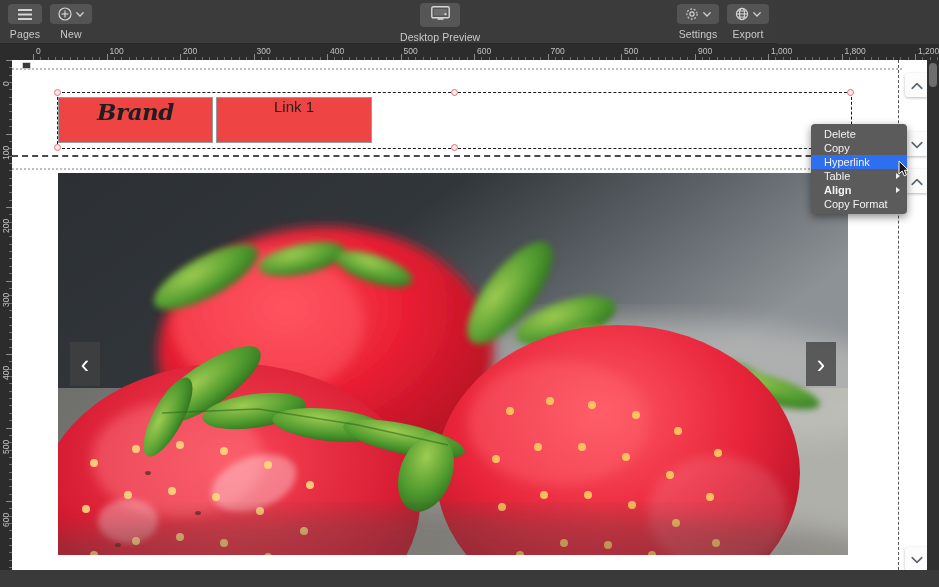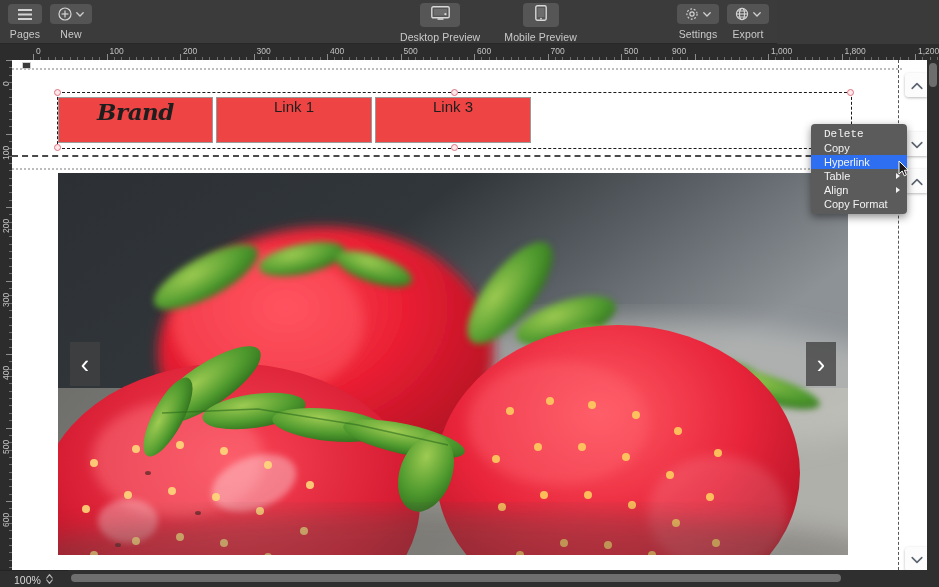--- a/index.html
+++ b/index.html
@@ -241,45 +241,33 @@
           <span>
             <svg width="8" height="5" viewBox="0 0 8 5">
                 <path d="M0.8 0.8 L4 4 L7.2 0.8" fill="none" stroke="#cfcfcf" stroke-width="1.3" stroke-linecap="round"></path>
               </svg>
           </span>
         </div>
         <span class="tb-label">New</span>
       </div>
     </div>
 
-    <div class="tb-group" style="left:400px; top:3px; gap:24px;">
+    <div class="tb-group" style="left:400px; top:3px; gap:12px;">
       <div class="tb-item">
         <div class="prev-btn">
           <span>
             <svg width="19" height="15" viewBox="0 0 19 15">
               <rect x="0.8" y="0.8" width="17.4" height="11" rx="1.4" fill="none" stroke="#d8d8d8" stroke-width="1.4"></rect>
               <rect x="3" y="3" width="13" height="6.6" fill="#6d6d6d"></rect>
               <circle cx="14.4" cy="8.2" r="1.1" fill="#d8d8d8"></circle>
               <rect x="6.5" y="12.3" width="6" height="1.5" fill="#d8d8d8"></rect>
             </svg>
           </span>
         </div>
         <span class="tb-label">Desktop Preview</span>
-      </div>
-      <div class="tb-item">
-        <div class="prev-btn" style="width:36px;">
-          <span>
-            <svg width="12" height="16" viewBox="0 0 12 16">
-              <rect x="0.8" y="0.8" width="10.4" height="14.4" rx="1.6" fill="none" stroke="#d8d8d8" stroke-width="1.4"></rect>
-              <rect x="2.6" y="3" width="6.8" height="9" fill="#6d6d6d"></rect>
-              <circle cx="6" cy="13.6" r="0.9" fill="#d8d8d8"></circle>
-            </svg>
-          </span>
-        </div>
-        <span class="tb-label">Mobile Preview</span>
       </div>
     </div>
 
     <div class="tb-group" style="right:8px; top:4px; gap:8px;">
       <div class="tb-item">
         <div class="tb-btn" style="width:42px;">
           <span>
             <svg width="14" height="14" viewBox="0 0 14 14">
               <g fill="none" stroke="#d4d4d4" stroke-width="1.15">
                 <circle cx="7" cy="7" r="2.1"></circle>
@@ -413,21 +401,21 @@
       <div class="rh-tick minor" style="left: 616.35px;"></div>
       <div class="rh-tick minor" style="left: 623.7px;"></div>
       <div class="rh-tick minor" style="left: 631.05px;"></div>
       <div class="rh-tick minor" style="left: 638.4px;"></div>
       <div class="rh-tick minor" style="left: 645.75px;"></div>
       <div class="rh-tick minor" style="left: 653.1px;"></div>
       <div class="rh-tick minor" style="left: 660.45px;"></div>
       <div class="rh-tick minor" style="left: 667.8px;"></div>
       <div class="rh-tick minor" style="left: 675.15px;"></div>
       <div class="rh-tick major" style="left: 682.5px;"></div>
-      <div class="rh-num" style="left: 660px; text-align: center;">900</div>
+      <div class="rh-num" style="left: 686px; text-align: center;">900</div>
       <div class="rh-tick minor" style="left: 689.85px;"></div>
       <div class="rh-tick minor" style="left: 697.2px;"></div>
       <div class="rh-tick minor" style="left: 704.55px;"></div>
       <div class="rh-tick minor" style="left: 711.9px;"></div>
       <div class="rh-tick minor" style="left: 719.25px;"></div>
       <div class="rh-tick minor" style="left: 726.6px;"></div>
       <div class="rh-tick minor" style="left: 733.95px;"></div>
       <div class="rh-tick minor" style="left: 741.3px;"></div>
       <div class="rh-tick minor" style="left: 748.65px;"></div>
       <div class="rh-tick major" style="left: 756px;"></div>
@@ -545,23 +533,20 @@
 
       <div class="dotted-guide" style="top:8px;"></div>
 
       <div class="navtable" style="left:46px; top:37px;">
         <div class="navcell brand" style="width:155px;">
           <span>Brand</span>
         </div>
         <div class="navcell" style="width:156px;">
           <span>Link 1</span>
         </div>
-        <div class="navcell" style="width:156px;">
-          <span>Link 3</span>
-        </div>
       </div>
 
       <div class="sel-box" style="left:45px; top:32px; width:795px; height:57px;">
         <div class="handle" style="left:0;    top:0;"></div>
         <div class="handle" style="left:50%;  top:0;"></div>
         <div class="handle" style="left:100%; top:0;"></div>
         <div class="handle" style="left:0;    top:100%;"></div>
         <div class="handle" style="left:50%;  top:100%;"></div>
         <div class="handle" style="left:100%; top:100%;"></div>
       </div>
@@ -748,58 +733,44 @@
               <path d="M1.2 1.6 L6 6.4 L10.8 1.6" fill="none" stroke="#5b6570" stroke-width="1.6" stroke-linecap="round" stroke-linejoin="round"></path>
             </svg>
         </span>
       </div>
 
       <div style="position:absolute; left:886px; top:0; width:0; height:510px; border-left:1.5px dashed #555;"></div>
     </div>
   </div>
 
   <div class="ctxmenu" id="ctxmenu" style="left:811px; top:124px;">
-      <div class="ctxitem" style="height: 14px; font-family: Liberation Mono, monospace;">
+      <div class="ctxitem" style="height: 14px;">
         <span>Delete</span>
       </div>
       <div class="ctxitem" style="height: 14px;">
         <span>Copy</span>
       </div>
       <div class="ctxitem sel" style="height: 14px;">
         <span>Hyperlink</span>
       </div>
       <div class="ctxitem" style="height: 14px;">
         <span>Table</span>
         <span class="ctx-arrow"></span>
       </div>
-      <div class="ctxitem" style="height: 14px;">
+      <div class="ctxitem" style="height: 14px; font-weight: bold;">
         <span>Align</span>
         <span class="ctx-arrow"></span>
       </div>
       <div class="ctxitem" style="height: 14px;">
         <span>Copy Format</span>
       </div>
     </div>
 
   <svg class="cursor" style="left:898px; top:160px;" viewBox="0 0 11 17">
     <path d="M1 1 L1 14 L4.2 11 L6.3 15.8 L8.4 14.9 L6.4 10.3 L10.2 10.1 Z" fill="#1a1a1a" stroke="#fff" stroke-width="1"></path>
   </svg>
 
   <div class="vscroll">
     <div class="vthumb"></div>
   </div>
 
-  <div class="statusbar">
-    <div class="zoomfield">
-      <span class="zoomval">100%</span>
-      <span>
-        <svg width="7" height="12" viewBox="0 0 7 12">
-          <path d="M0.8 5 L3.5 1.6 L6.2 5" fill="none" stroke="#b9b9b9" stroke-width="1.2" stroke-linecap="round" stroke-linejoin="round"></path>
-          <path d="M0.8 7 L3.5 10.4 L6.2 7" fill="none" stroke="#b9b9b9" stroke-width="1.2" stroke-linecap="round" stroke-linejoin="round"></path>
-        </svg>
-      </span>
-    </div>
-    <div class="hscroll">
-      <div class="hthumb"></div>
-    </div>
-  </div>
 
 </div>
 
 </body></html>

